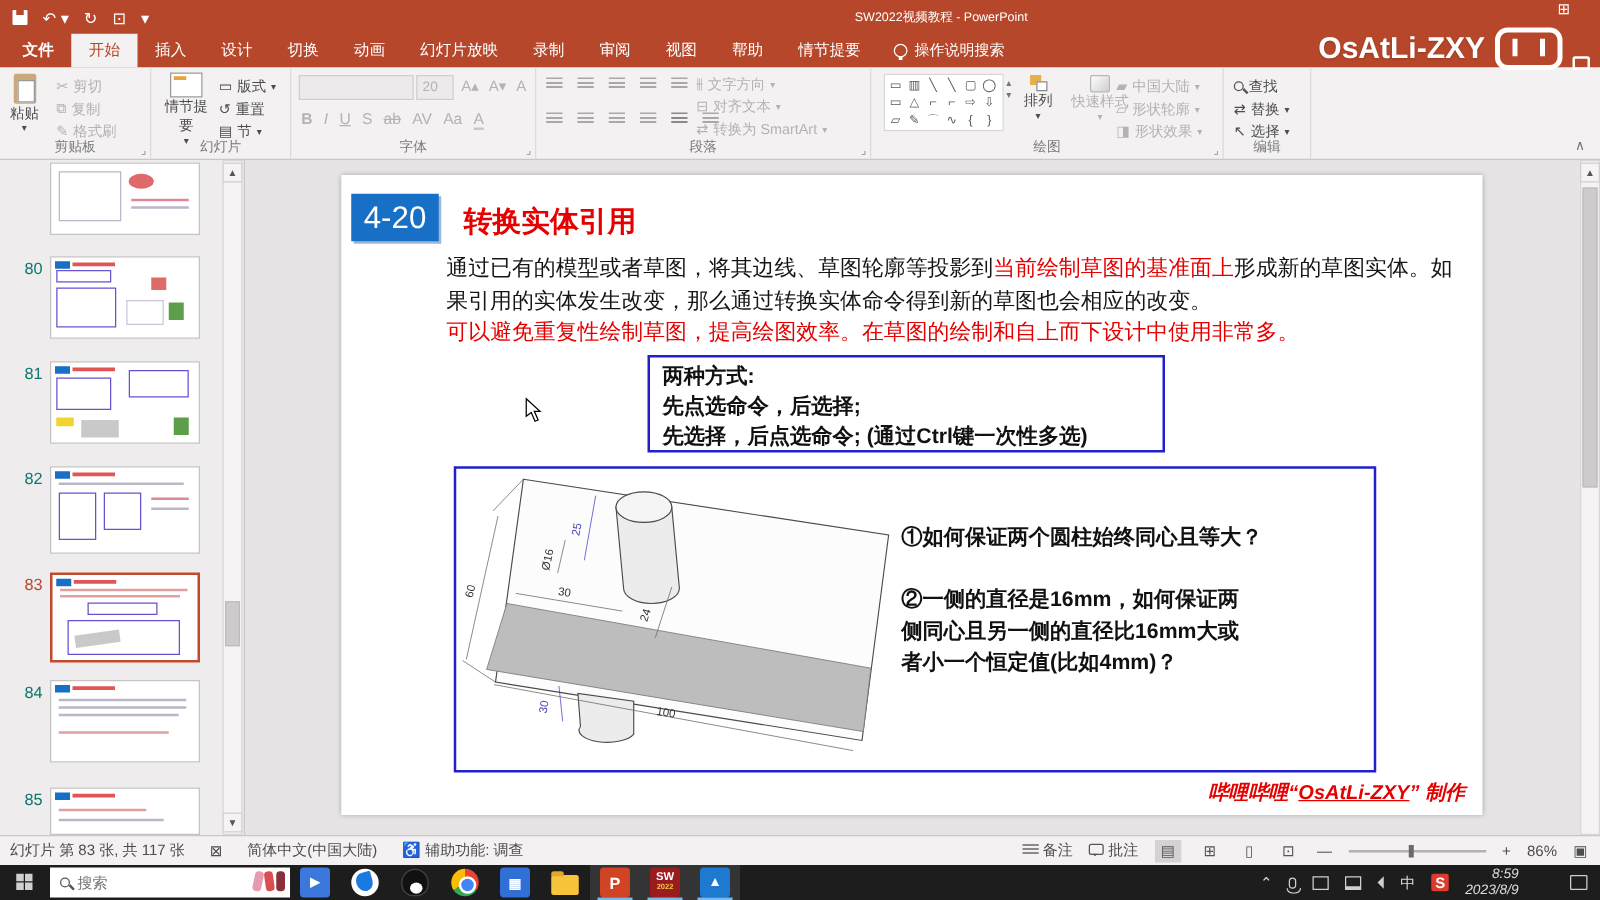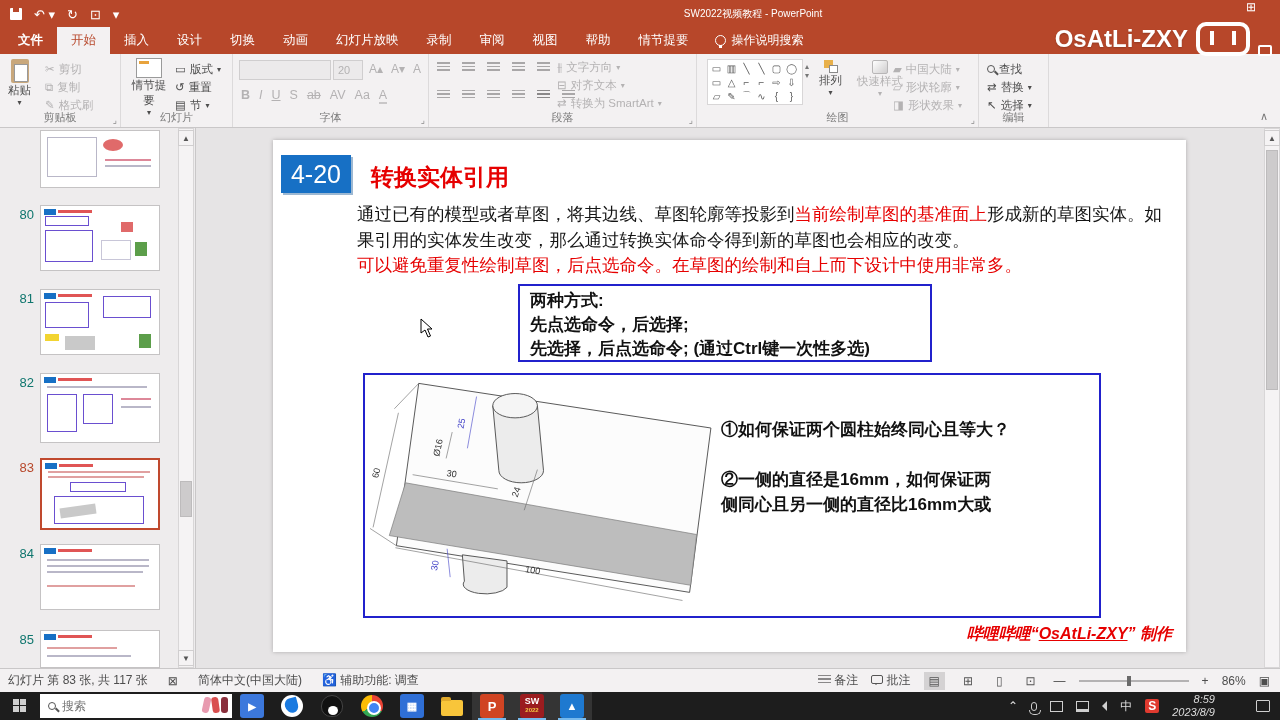--- a/index.html
+++ b/index.html
@@ -442,21 +442,21 @@
 <div class="abs scroll-thumb" style="left:180px;top:481px;height:36px;"></div>
 <div class="abs scroll-btn" style="left:178px;top:650px;">▼</div>
 
 <div class="abs scroll" style="left:1264px;top:128px;width:16px;height:540px;"></div>
 <div class="abs scroll-btn" style="left:1264px;top:130px;">▲</div>
 <div class="abs scroll-thumb" style="left:1266px;top:150px;height:240px;"></div>
 
 <div class="abs slide">
   <div class="badge">4-20</div>
   <div class="stitle">转换实体引用</div>
-  <div class="spara"><span>通过已有的模型或者草图，将其边线、草图轮廓等投影到</span><span class="red">当前绘制草图的基准面上</span><span>形成新的</span><span>草图实体。如果引用的实体发生改变，那么通过转换实体命令得到新的草图也会相应的改变。</span><br><span class="red">可以避免重复性绘制草图，后点选命令。在草图的绘制和自上而下设计中使用非常多。</span></div>
+  <div class="spara"><span>通过已有的模型或者草图，将其边线、草图轮廓等投影到</span><span class="red">当前绘制草图的基准面上</span><span>形成新的</span><span>草图实体。如果引用的实体发生改变，那么通过转换实体命令得到新的草图也会相应的改变。</span><br><span class="red">可以避免重复性绘制草图，提高绘图效率。在草图的绘制和自上而下设计中使用非常多。</span></div>
 
   <div class="mbox">
     <div>两种方式:</div>
     <div>先点选命令，后选择;</div>
     <div>先选择，后点选命令; (通过Ctrl键一次性多选)</div>
   </div>
 
   <div class="bigbox">
     <svg width="350" height="240" viewBox="0 0 345 236" style="position:absolute;left:3px;top:2px;">
 
@@ -489,21 +489,21 @@
         <text transform="translate(149,114) rotate(-72)">24</text>
         <text transform="translate(162,193) rotate(9)">100</text>
       </g>
       <g font-size="9" fill="#4343c8" text-anchor="middle">
         <text transform="translate(95,46) rotate(-80)">25</text>
         <text transform="translate(69,186) rotate(-80)">30</text>
       </g>
     </svg>
     <div class="questions">
       <p>①如何保证两个圆柱始终同心且等大？</p>
-      <p class="q2"><span>②一侧的直径是16mm，如何保证两</span><br><span>侧同心且另一侧的直径比16mm大或</span><br></p>
+      <p class="q2"><span>②一侧的直径是16mm，如何保证两</span><br><span>侧同心且另一侧的直径比16mm大或</span><br><span>者小一个恒定值(比如4mm)？</span></p>
     </div>
   </div>
 
   <div class="credit"><span>哔哩哔哩“</span><u>OsAtLi-ZXY</u><span>” 制作</span></div>
 </div>
 
 <svg class="abs cursor-arrow" width="14" height="20">
   <path d="M1,1 L1,15 L5,12 L8,19 L10.5,18 L7.5,11 L12,11 Z" fill="#fff" stroke="#000" stroke-width="1"></path>
 </svg>
 

